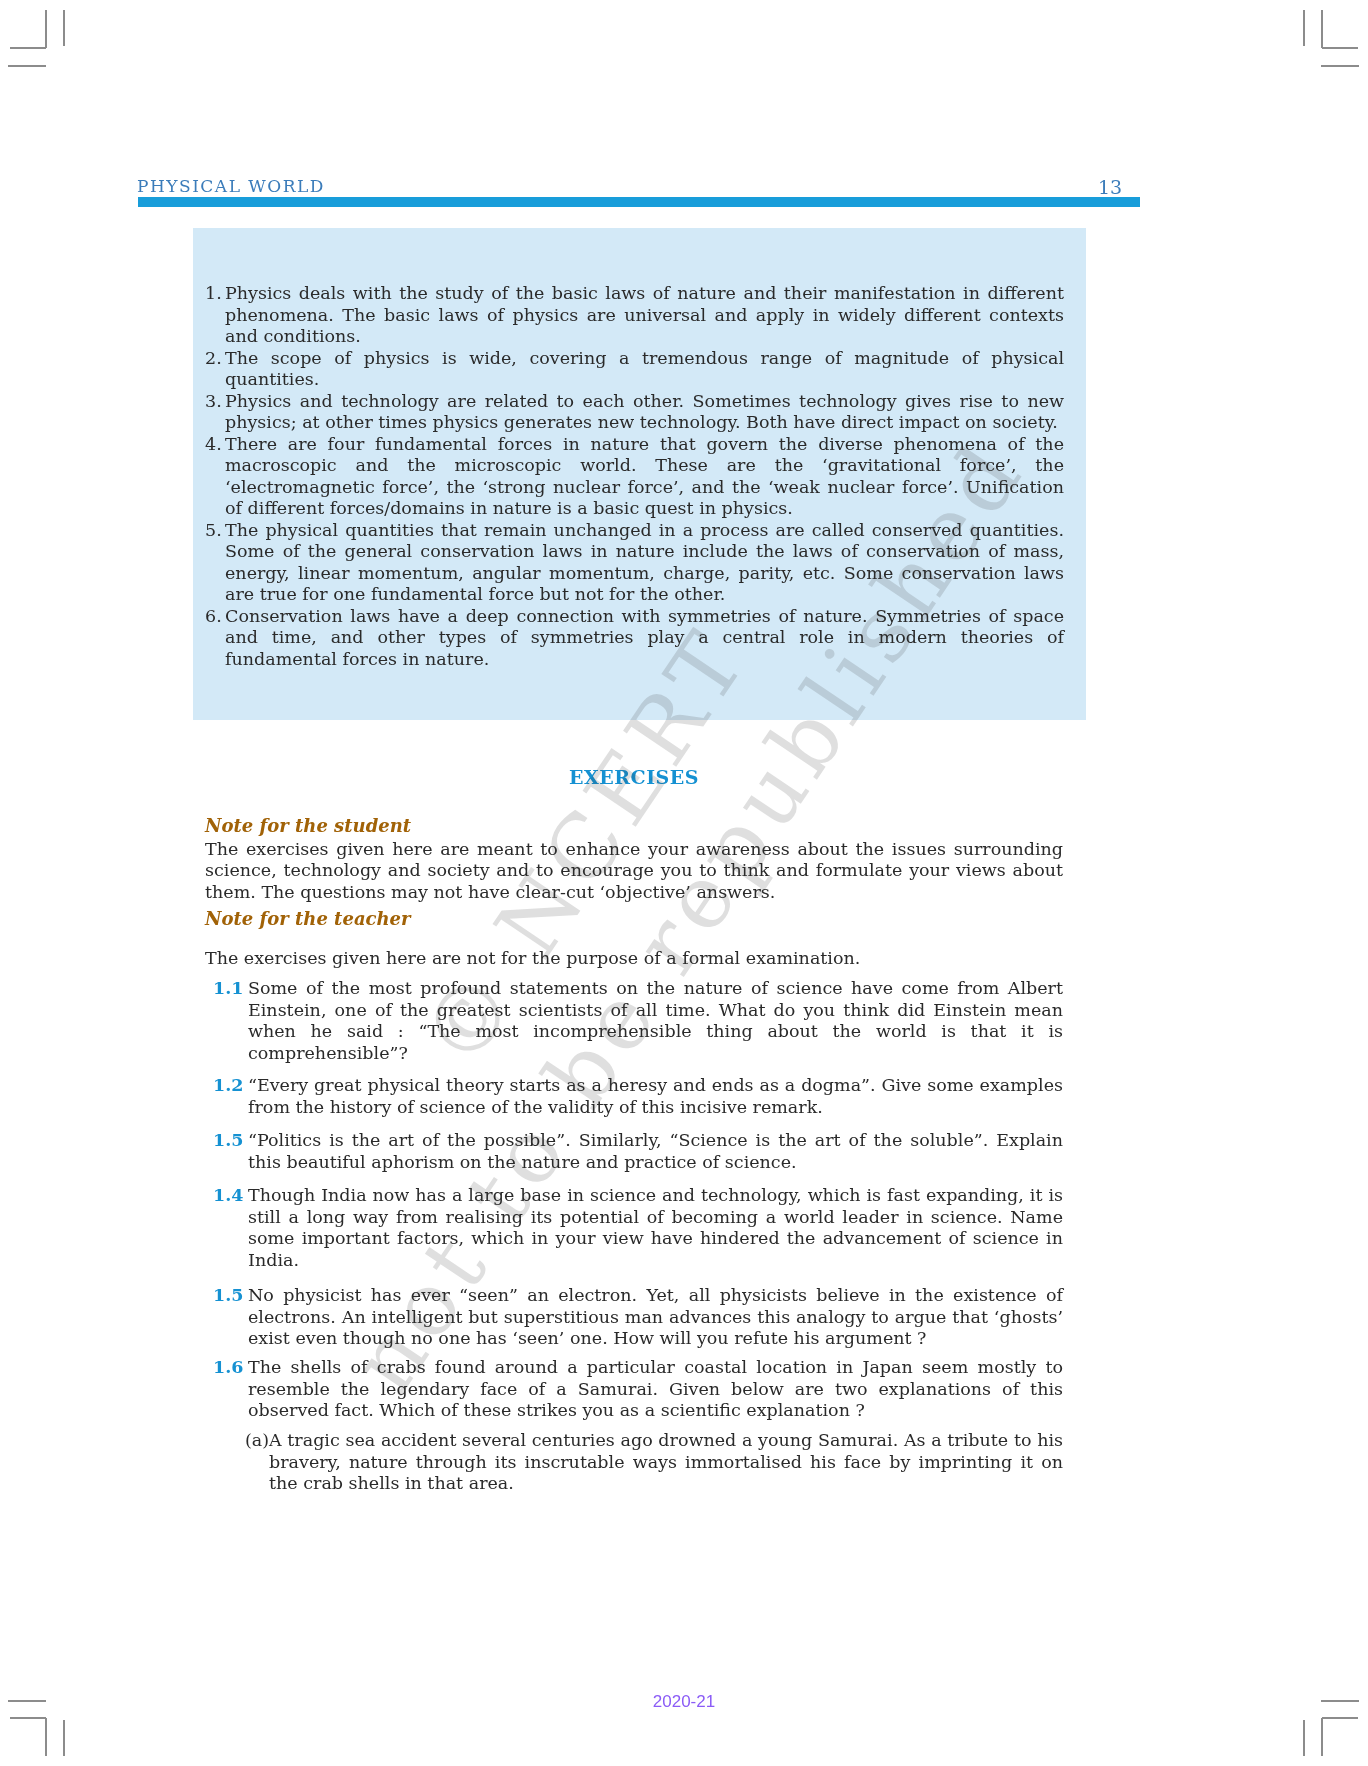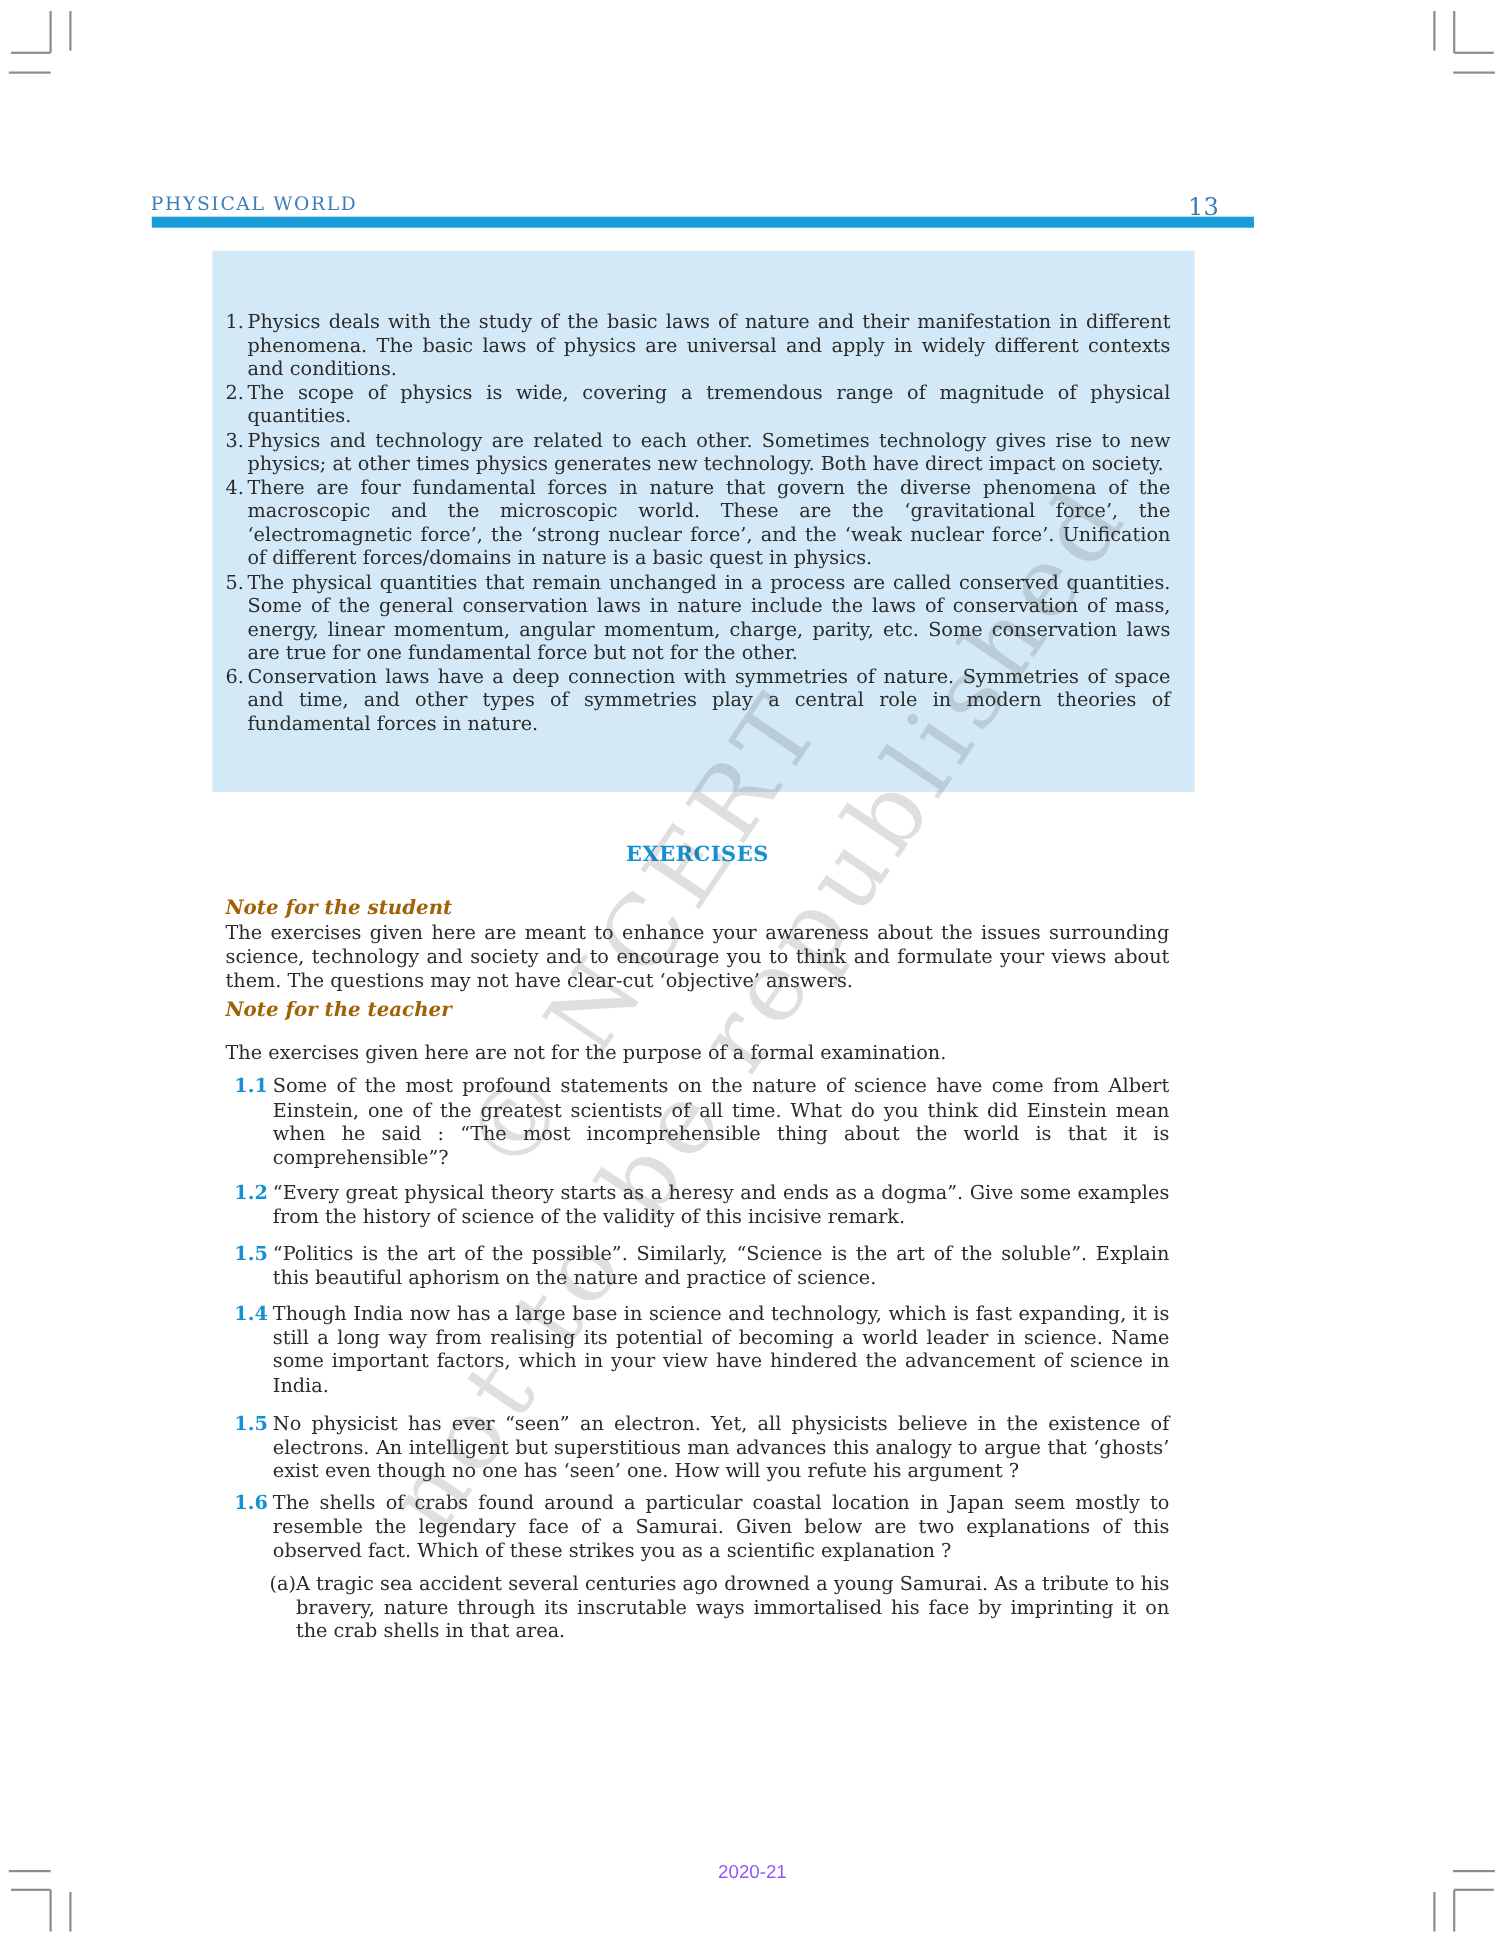--- a/index.html
+++ b/index.html
@@ -5,21 +5,21 @@
   html,body{margin:0;padding:0;background:#ffffff;}
   body{width:1368px;height:1766px;position:relative;overflow:hidden;
        font-family:"DejaVu Serif","Liberation Serif",serif;color:#2a2a2a;}
   .abs{position:absolute;}
   
   .mark{position:absolute;background:#8c8c8c;}
   .mark.v{width:1.5px;}
   .mark.h{height:1.5px;}
   
   .hdr-title{left:137px;top:176px;font-size:17px;letter-spacing:1.5px;color:#3b7cba;}
-  .hdr-page{left:1080px;top:176px;width:60px;text-align:left;font-size:22px;color:#3b7cba;}
+  .hdr-page{left:1080px;top:176px;width:60px;text-align:center;font-size:19px;color:#3b7cba;}
   .hdr-rule{left:138px;top:197px;width:1002px;height:10px;background:#189dda;}
   
   .sumbox{left:193px;top:228px;width:893px;height:492px;background:#d3e9f7;z-index:1;}
   .sum-title{position:absolute;top:17px;left:0;width:100%;text-align:center;
              font-size:19px;font-weight:bold;color:#1591d2;letter-spacing:0.5px;}
   .sum-list{position:absolute;top:55px;left:0;width:100%;}
   .s-item{position:relative;font-size:17.5px;line-height:21.5px;}
   .s-item .num{position:absolute;left:12px;top:0;}
   .s-item .txt{margin-left:32px;margin-right:22px;text-align:justify;}
   

